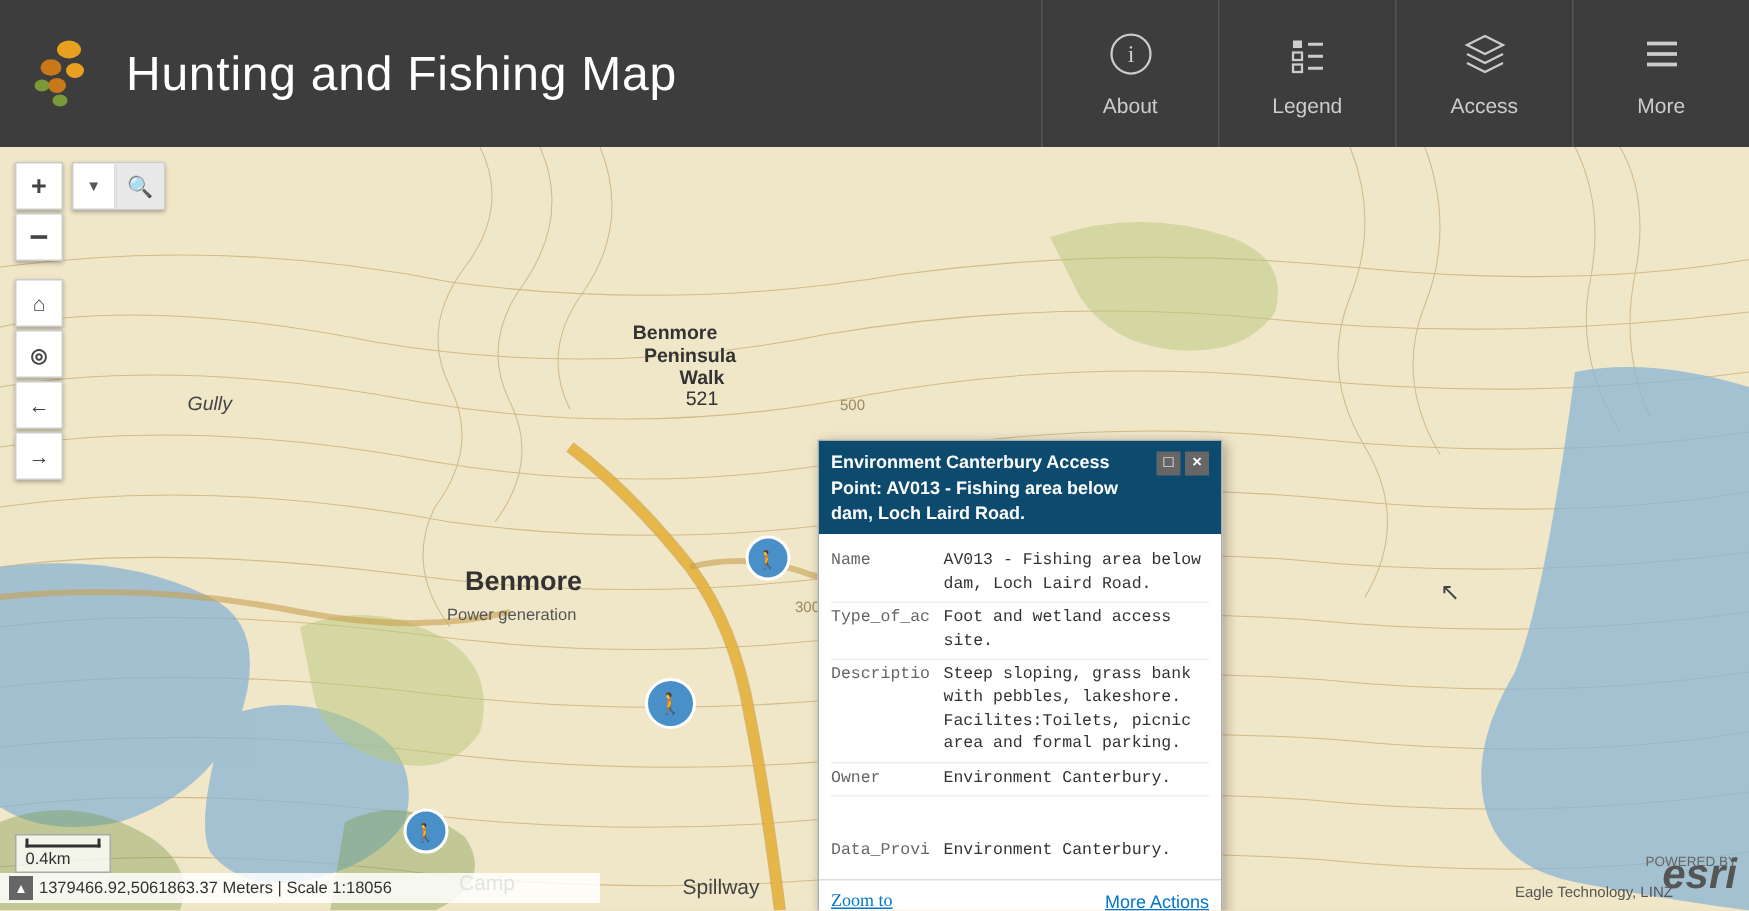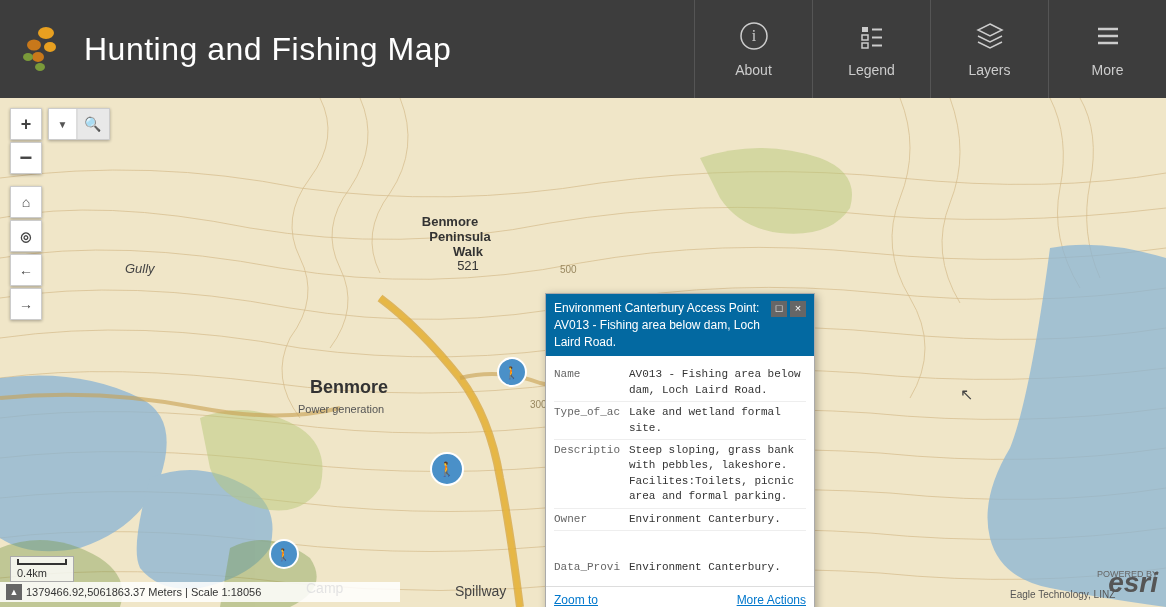--- a/index.html
+++ b/index.html
@@ -84,22 +84,22 @@
       cursor: pointer;
     }
 
     
     #popup {
       position: absolute; top: 195px; left: 545px; width: 270px;
       background: #fff; border: 1px solid #aaa; z-index: 200;
       box-shadow: 2px 2px 8px rgba(0,0,0,0.3);
     }
     #popup-header {
-      background: #0369a1; color: #fff; padding: 6px 8px;
-      font-size: 12px; font-weight: normal; line-height: 1.4;
+      background: #0c4a6e; color: #fff; padding: 6px 8px;
+      font-size: 12px; font-weight: bold; line-height: 1.4;
       display: flex; justify-content: space-between; align-items: flex-start;
     }
     #popup-header-title { flex: 1; padding-right: 4px; }
     #popup-controls { display: flex; gap: 3px; margin-top: 1px; }
     .popup-ctrl-btn {
       width: 16px; height: 16px; background: #666; display: flex;
       align-items: center; justify-content: center; color: #fff;
       font-size: 11px; cursor: pointer; flex-shrink: 0;
     }
 
@@ -114,21 +114,21 @@
     .popup-key {
       width: 75px; color: #666; font-size: 11px; flex-shrink: 0; padding-right: 6px;
     }
     .popup-val { font-size: 11px; color: #333; flex: 1; }
 
     #popup-footer {
       padding: 6px 8px; border-top: 1px solid #ddd;
       display: flex; justify-content: space-between; align-items: center;
     }
     #zoom-to-link {
-      color: #0077cc; font-size: 12px; cursor: pointer; text-decoration: underline;
+      color: #0077cc; font-size: 12px; cursor: pointer; text-decoration: underline; font-family: Liberation Serif, serif;
     }
     #more-actions-link {
       color: #0077cc; font-size: 12px; cursor: pointer; text-decoration: underline;
     }
 
     
     .topo-overlay { position: absolute; top: 0; left: 0; width: 100%; height: 100%; pointer-events: none; }
   </style>
 </head>
 <body>
@@ -170,21 +170,21 @@
     <span class="nav-label">Legend</span>
   </div>
   <div class="nav-item">
     <span class="nav-icon">
       <svg width="32" height="32" viewBox="0 0 32 32">
         <polygon points="16,4 28,10 16,16 4,10" fill="none" stroke="#ccc" stroke-width="1.5"></polygon>
         <polyline points="4,16 16,22 28,16" fill="none" stroke="#ccc" stroke-width="1.5"></polyline>
         <polyline points="4,22 16,28 28,22" fill="none" stroke="#ccc" stroke-width="1.5"></polyline>
       </svg>
     </span>
-    <span class="nav-label">Layers</span>
+    <span class="nav-label">Access</span>
   </div>
   <div class="nav-item">
     <span class="nav-icon">
       <svg width="32" height="32" viewBox="0 0 32 32">
         <line x1="6" y1="9" x2="26" y2="9" stroke="#ccc" stroke-width="2.5"></line>
         <line x1="6" y1="16" x2="26" y2="16" stroke="#ccc" stroke-width="2.5"></line>
         <line x1="6" y1="23" x2="26" y2="23" stroke="#ccc" stroke-width="2.5"></line>
       </svg>
     </span>
     <span class="nav-label">More</span>
@@ -329,21 +329,21 @@
       </div>
     </div>
     <div id="popup-body">
 
     <div class="popup-row">
           <div class="popup-key">Name</div>
           <div class="popup-val" style="white-space: pre-line;">AV013 - Fishing area below dam, Loch Laird Road.</div>
         </div>
         <div class="popup-row">
           <div class="popup-key">Type_of_ac</div>
-          <div class="popup-val" style="white-space: pre-line;">Lake and wetland formal site.</div>
+          <div class="popup-val" style="white-space: pre-line;">Foot and wetland access site.</div>
         </div>
         <div class="popup-row">
           <div class="popup-key">Descriptio</div>
           <div class="popup-val" style="white-space: pre-line;">Steep sloping, grass bank with pebbles, lakeshore.
 Facilites:Toilets, picnic area and formal parking.</div>
         </div>
         <div class="popup-row">
           <div class="popup-key">Owner</div>
           <div class="popup-val" style="white-space: pre-line;">Environment Canterbury.</div>
         </div>

